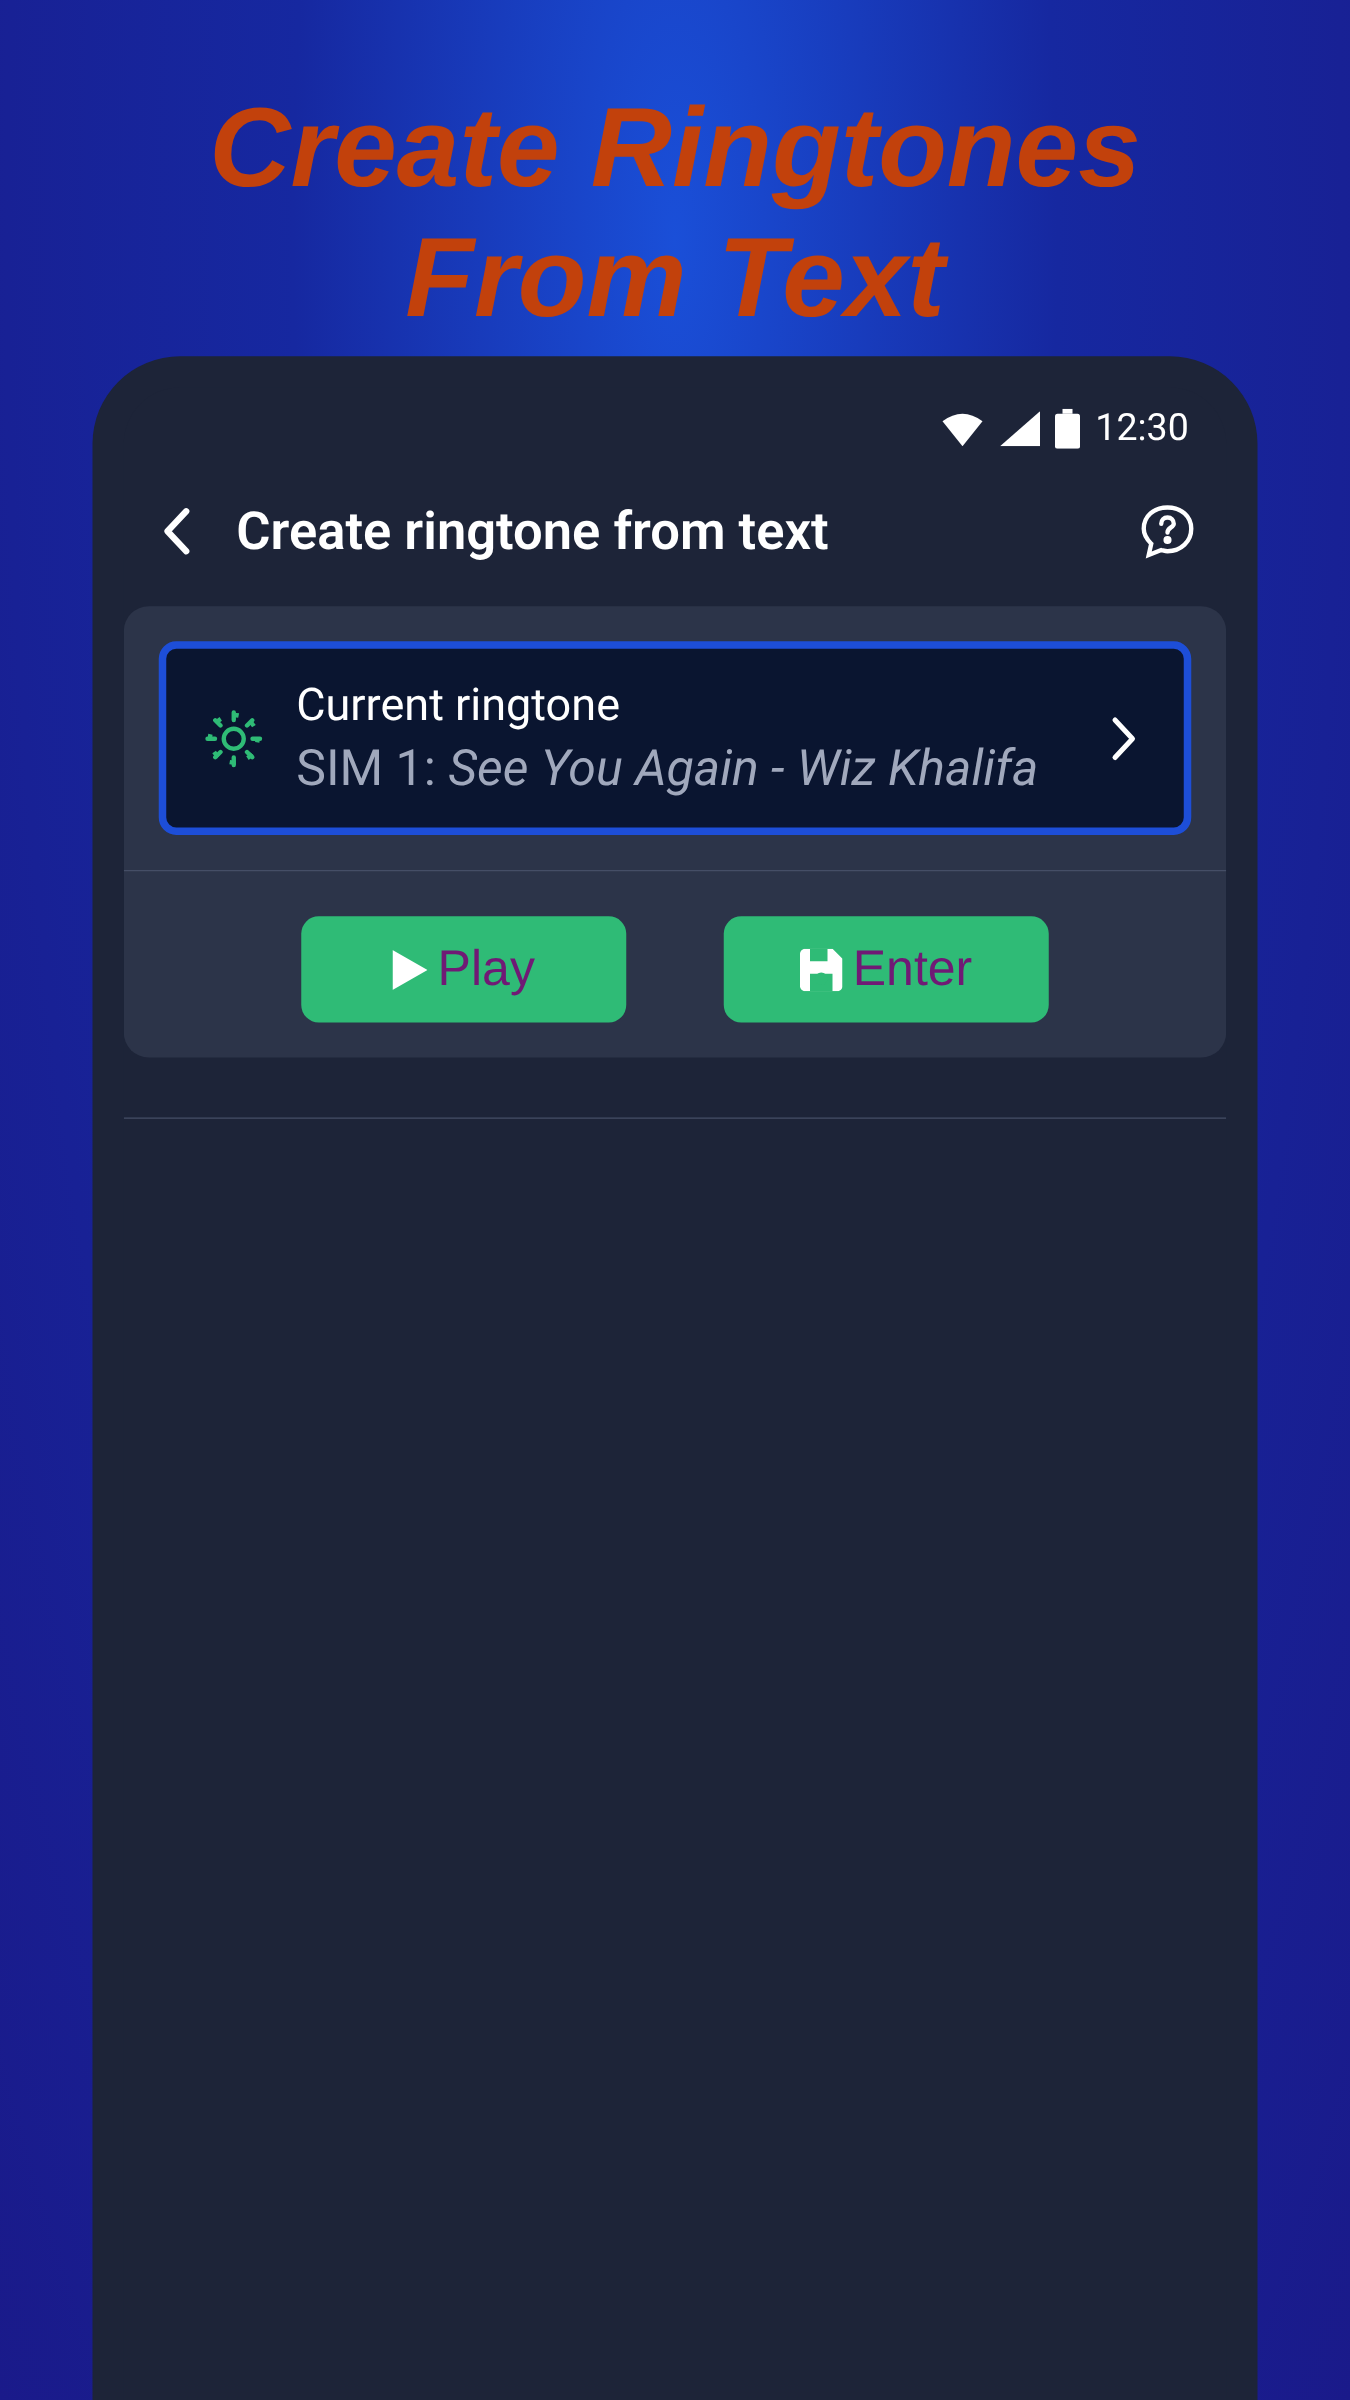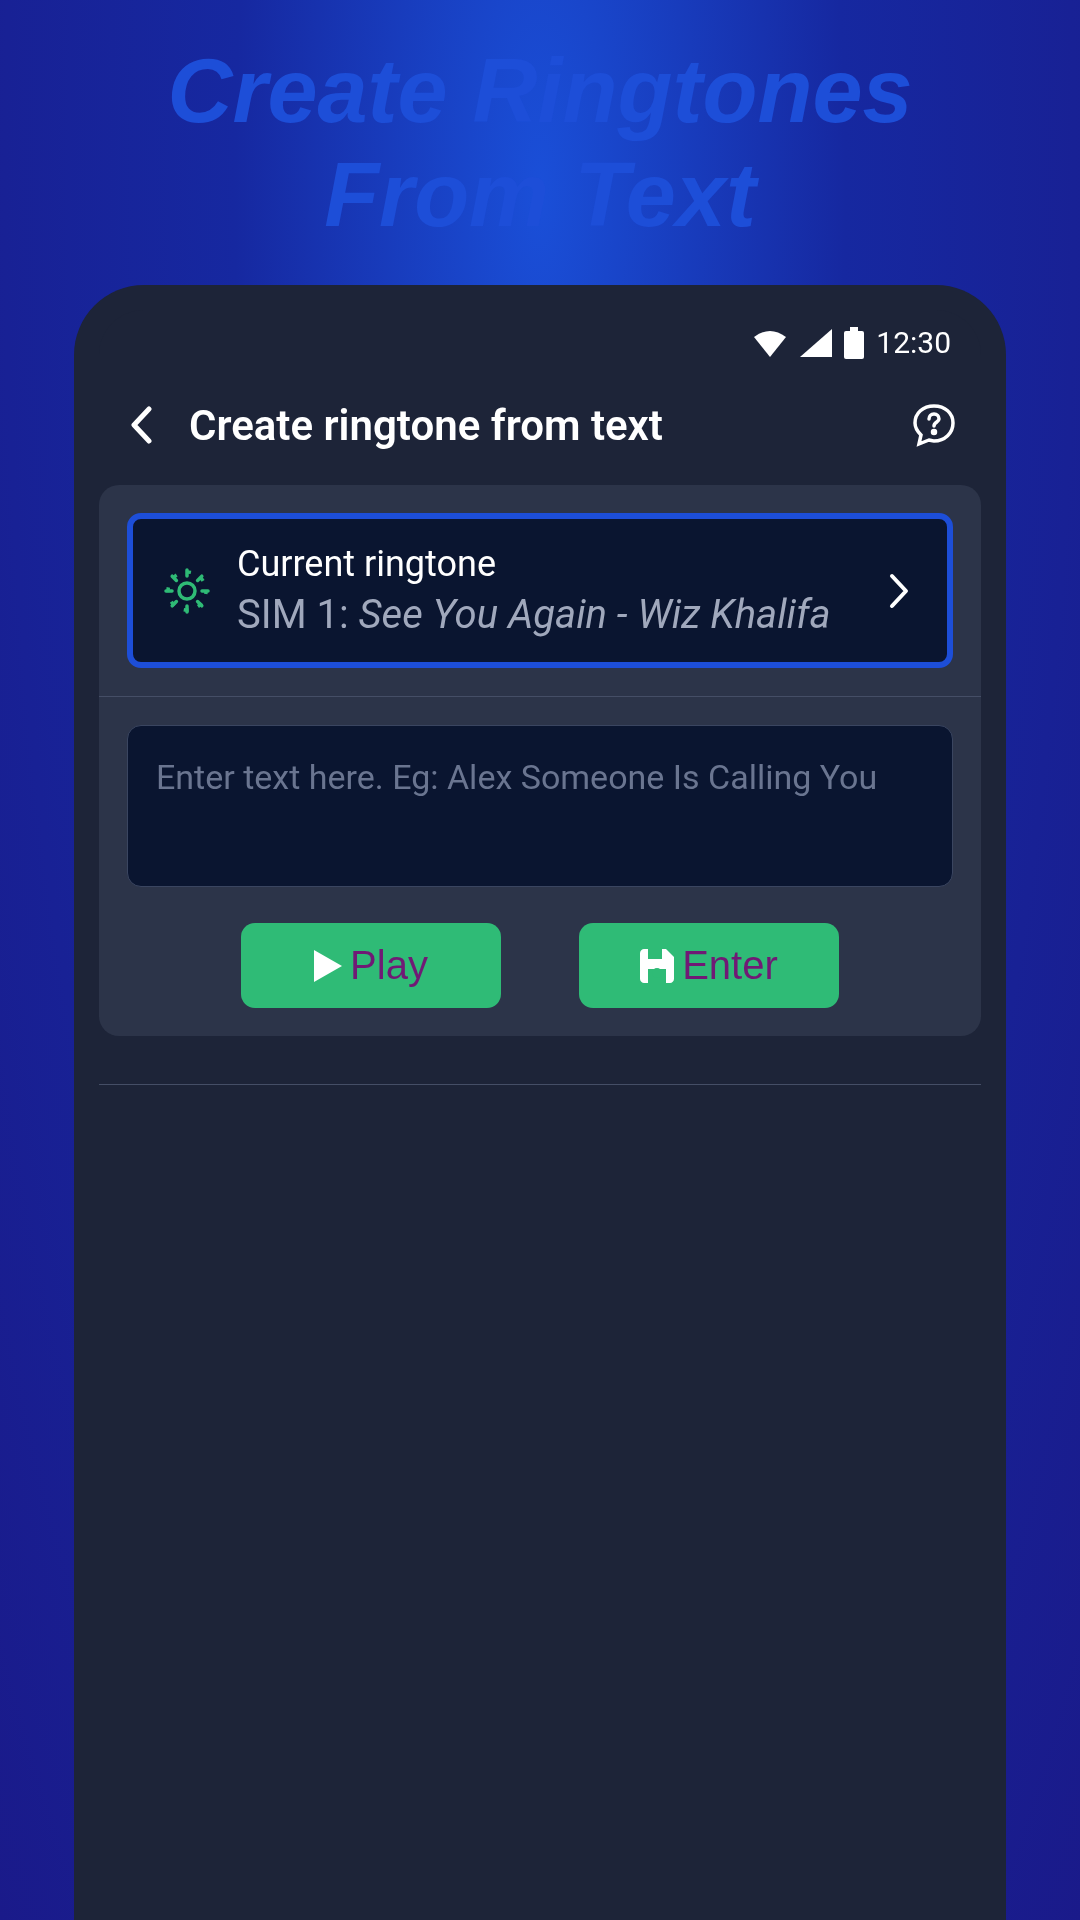--- a/index.html
+++ b/index.html
@@ -11,26 +11,26 @@
     body {
       width: 1080px;
       height: 1920px;
       background: radial-gradient(ellipse at center 10%, #1a4fd8 0%, #1628a0 40%, #1a1a8a 100%);
       font-family: -apple-system, BlinkMacSystemFont, 'Segoe UI', Roboto, sans-serif;
       overflow: hidden;
       position: relative;
     }
     
     .hero-title {
-      color: #1d4ed8;
+      color: #c2410c;
       font-size: 90px;
       font-weight: bold;
       font-style: italic;
       text-align: center;
-      padding-top: 40px;
+      padding-top: 68px;
       line-height: 1.15;
       font-family: 'Comic Sans MS', cursive, sans-serif;
     }
     
     .phone-frame {
       position: absolute;
       top: 285px;
       left: 74px;
       width: 932px;
       height: 1635px;
@@ -267,21 +267,20 @@
         </div>
         <div class="chevron-icon">
           <svg width="20" height="36" viewBox="0 0 20 36" fill="none" stroke="white" stroke-width="4" stroke-linecap="round" stroke-linejoin="round">
             <path d="M3 3 L17 18 L3 33"></path>
           </svg>
         </div>
       </div>
 
       <div class="divider"></div>
 
-      <div class="text-input">Enter text here. Eg: Alex Someone Is Calling You</div>
 
       <div class="button-row">
         <button class="action-button">
           <svg width="28" height="32" viewBox="0 0 28 32" fill="white">
             <path d="M0 0 L28 16 L0 32 Z"></path>
           </svg>
           <span>Play</span>
         </button>
         <button class="action-button">
           <svg width="34" height="34" viewBox="0 0 34 34" fill="white">

